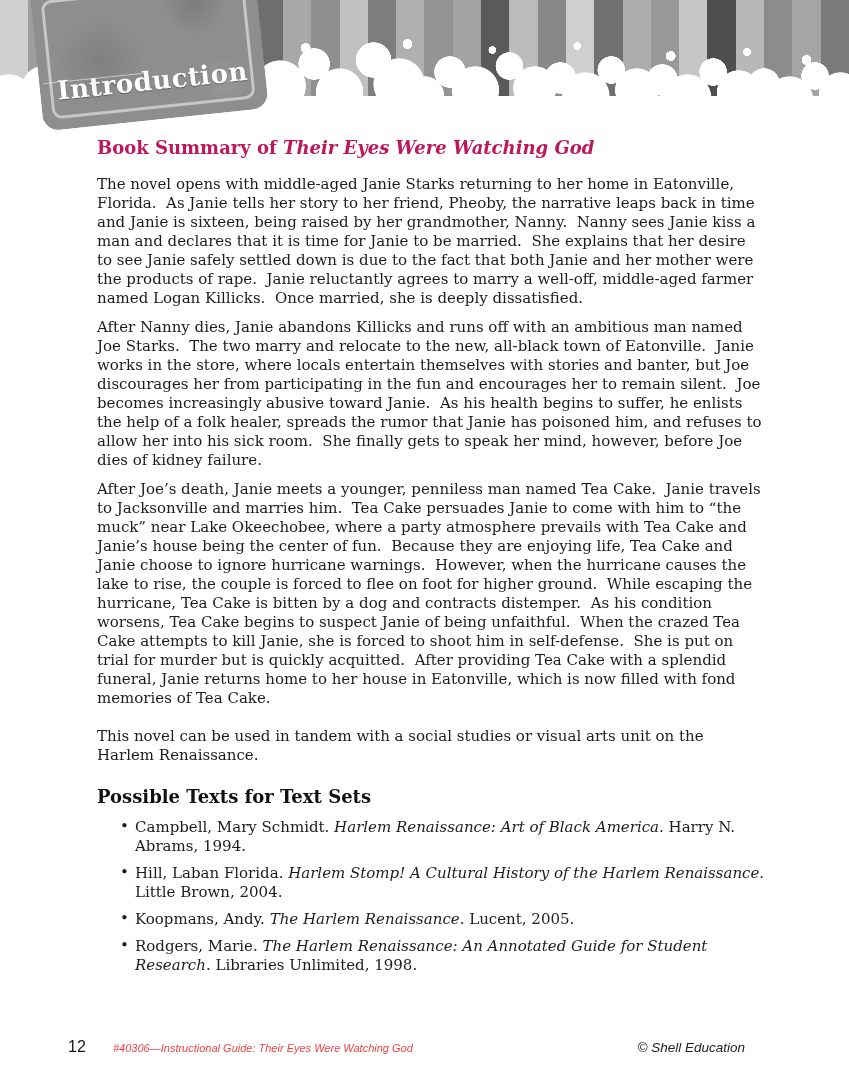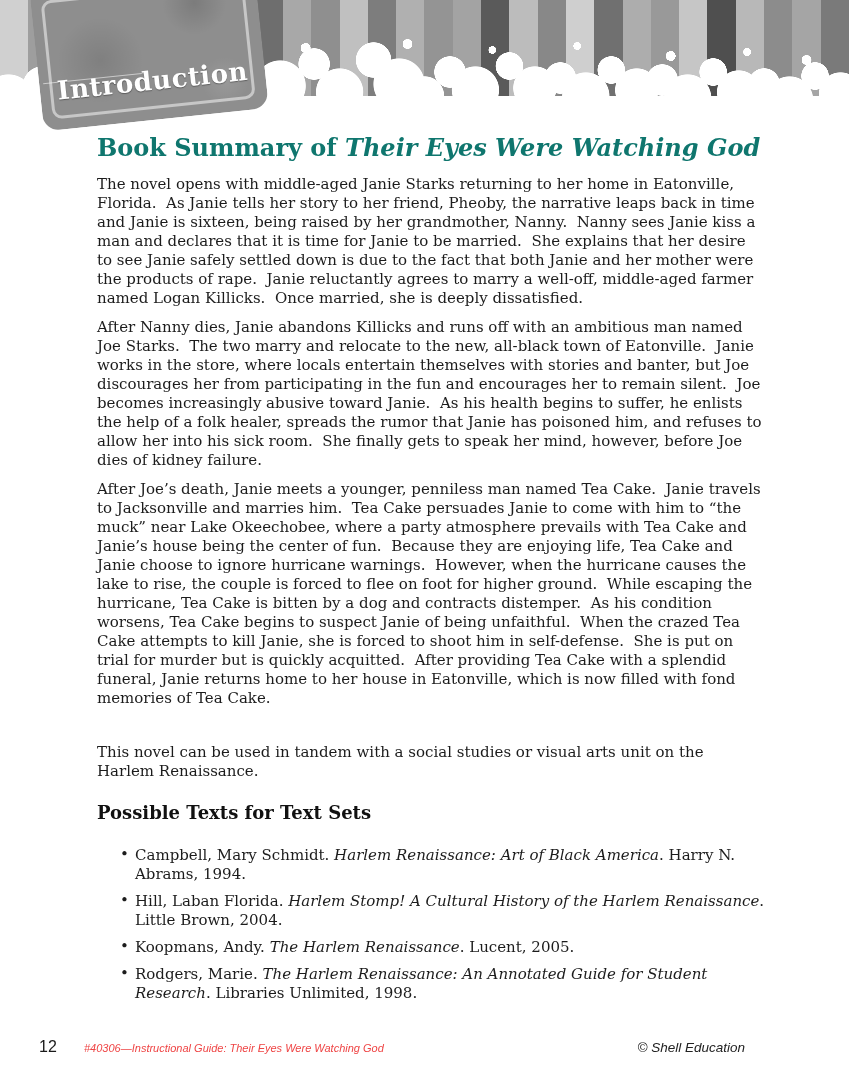--- a/index.html
+++ b/index.html
@@ -43,52 +43,52 @@
     text-align:center;
     font-weight:bold;font-size:26px;letter-spacing:.5px;
     color:#ffffff;
     text-shadow:0 1px 1px rgba(0,0,0,.35);
   }
 
   
   .content{position:absolute;left:97px;top:134px;width:668px;z-index:3;}
   h1{
     margin:0 0 13px 0;
-    font-size:24px;line-height:28px;font-weight:bold;color:#0f766e;
+    font-size:18px;line-height:28px;font-weight:bold;color:#be185d;
   }
   h1 .book{font-style:italic;}
   p.body-text{
     margin:0 0 10px 0;
     font-size:15px;line-height:19px;
     white-space:pre-wrap;
   }
-  p.last-summary{margin-bottom:35px;}
+  p.last-summary{margin-bottom:19px;}
   .section-heading{
     margin:0 0 7px 0;
     font-size:19px;line-height:23px;font-weight:bold;color:#111;
   }
-  .section-heading.small{font-size:18px;margin-bottom:22px;}
+  .section-heading.small{font-size:18px;margin-bottom:10px;}
   p.cross-text{margin:0 0 20px 0;}
 
   ul.bib{list-style:none;margin:2px 0 0 0;padding:0;}
   ul.bib li{
     position:relative;
     padding-left:38px;
     margin-bottom:8px;
     font-size:15px;line-height:19px;
   }
   ul.bib .bullet{
     position:absolute;left:23px;top:-1px;
     font-size:15px;
   }
   ul.bib .cite-title{font-style:italic;}
 
   
   .footer{
-    position:absolute;left:39px;right:104px;top:1024px;height:20px;
+    position:absolute;left:68px;right:104px;top:1024px;height:20px;
     display:flex;align-items:baseline;z-index:3;justify-content:flex-end;
   }
   .page-number{
     width:45px;
     font-family:"Liberation Sans",sans-serif;
     font-size:16px;color:#1a1a1a;
   }
   .footer-info{
     flex:1;
     font-family:"Liberation Sans",sans-serif;

